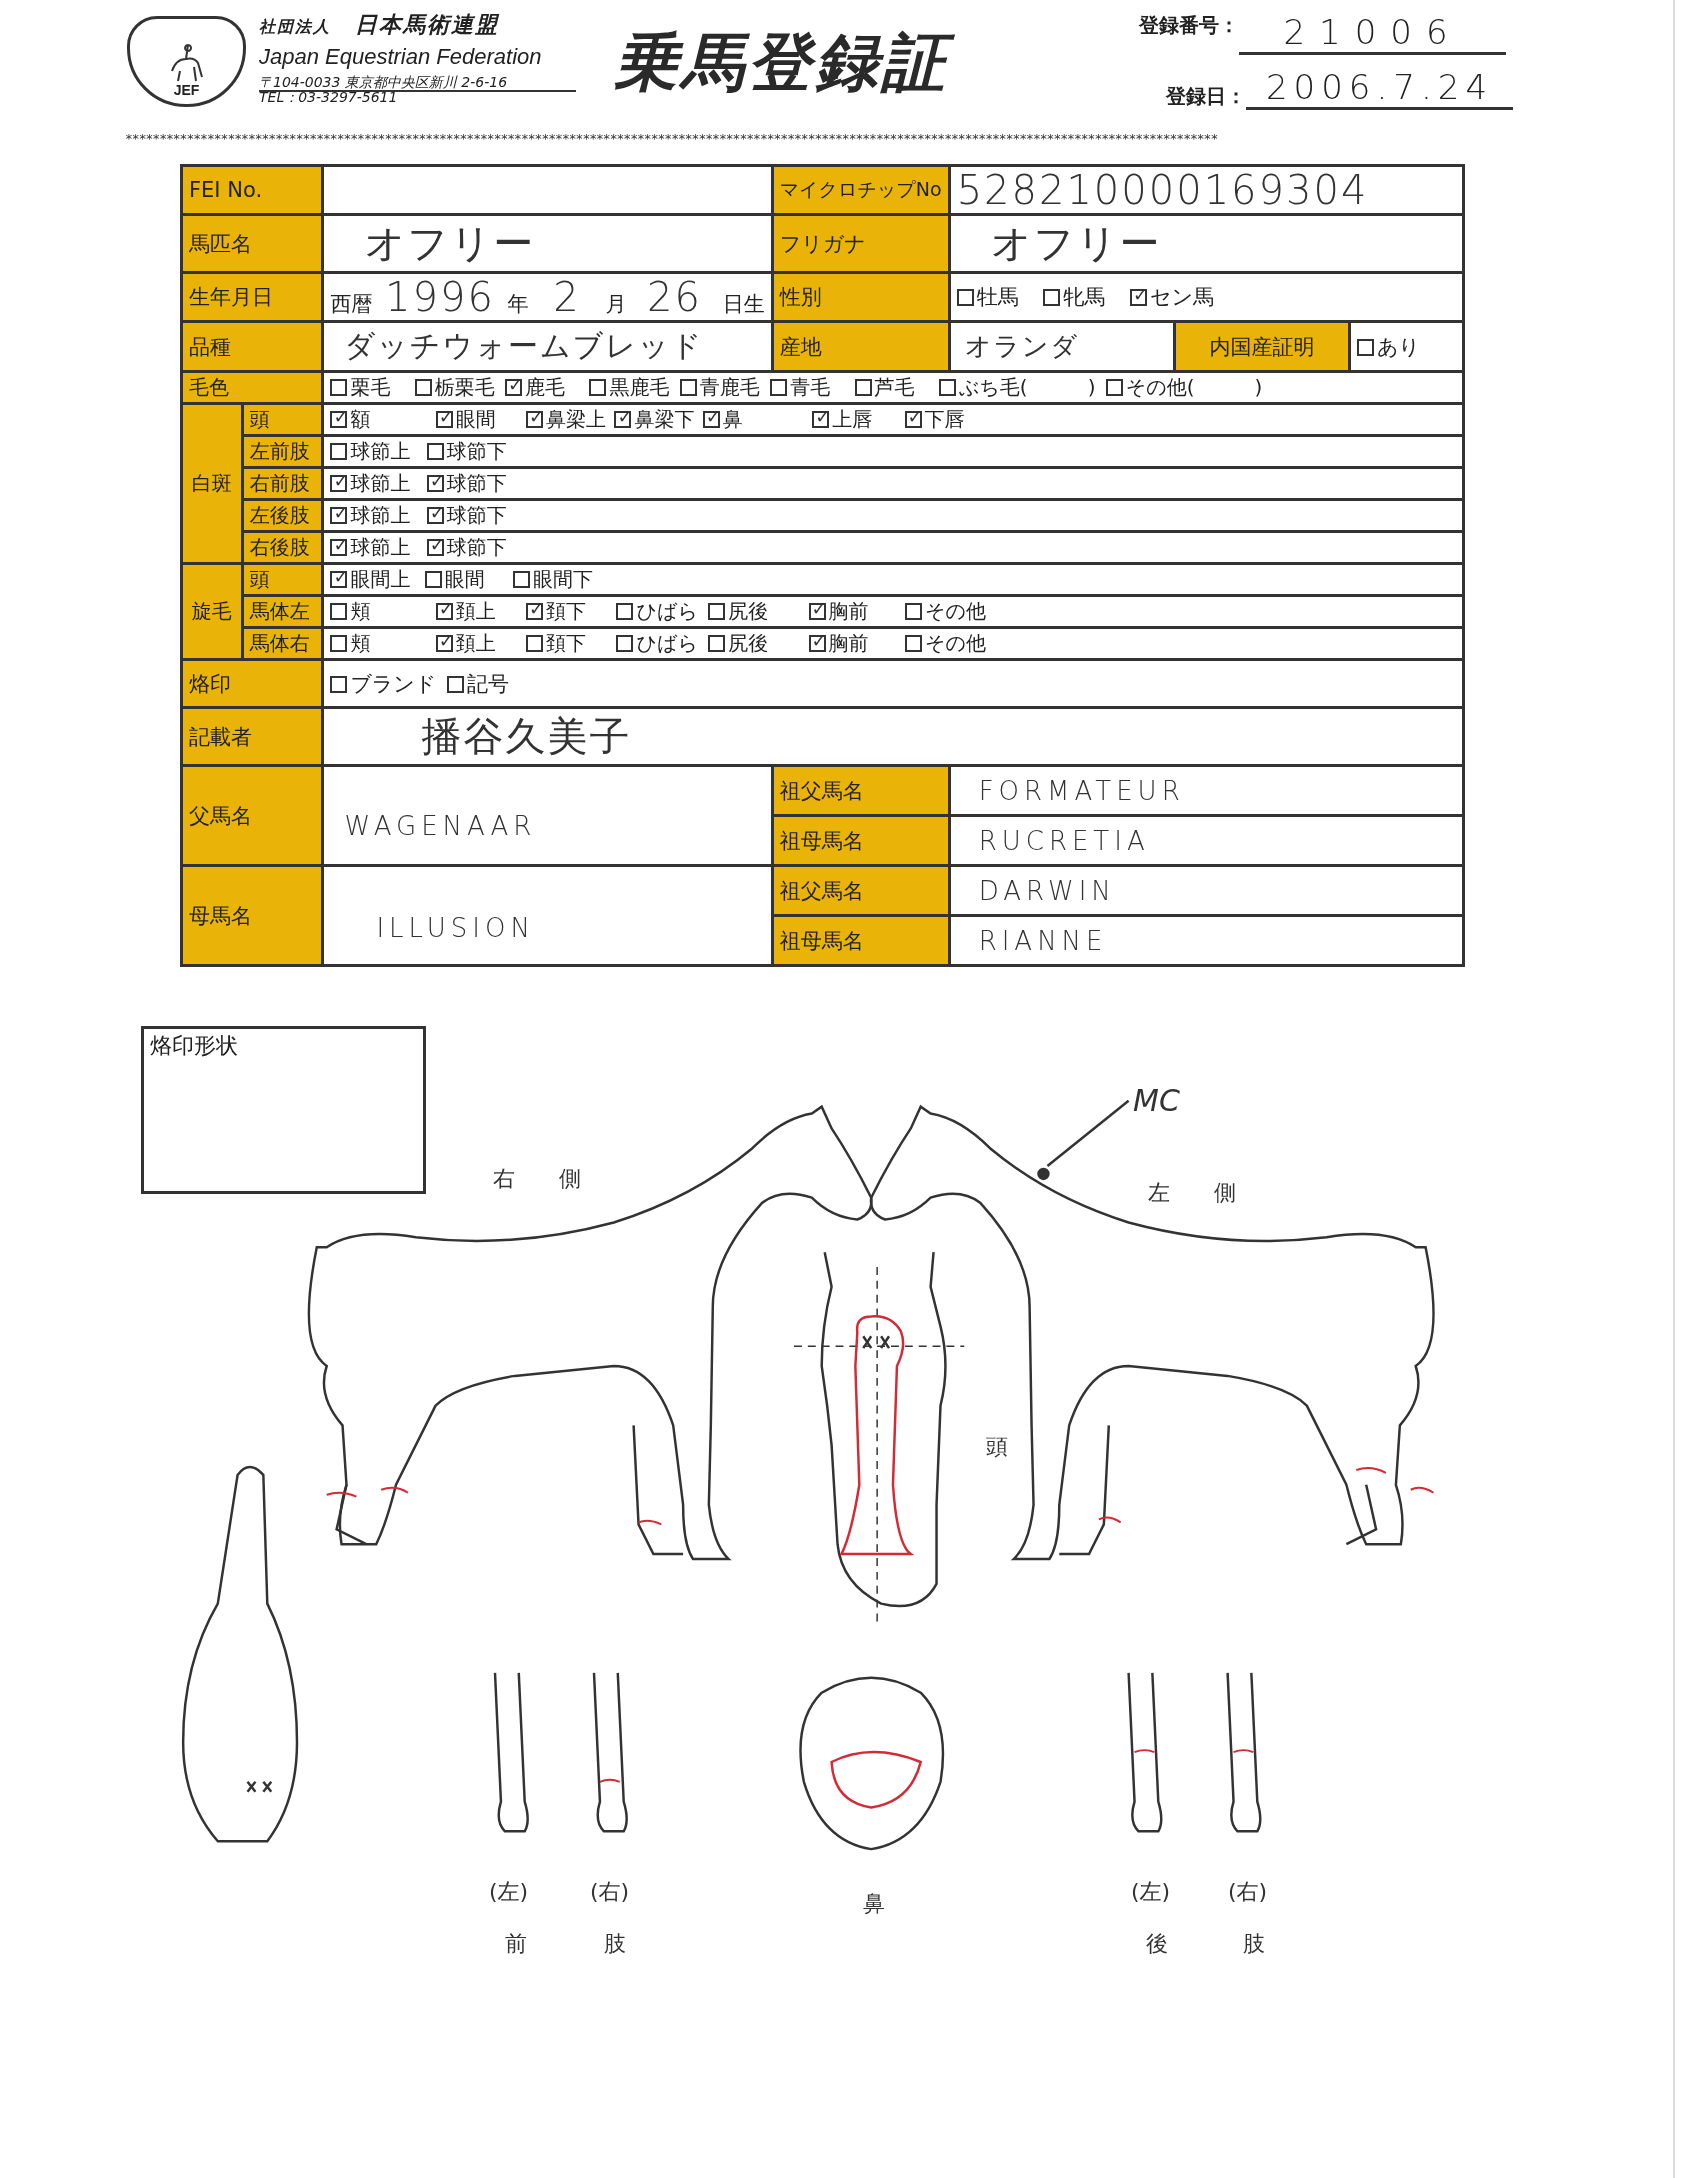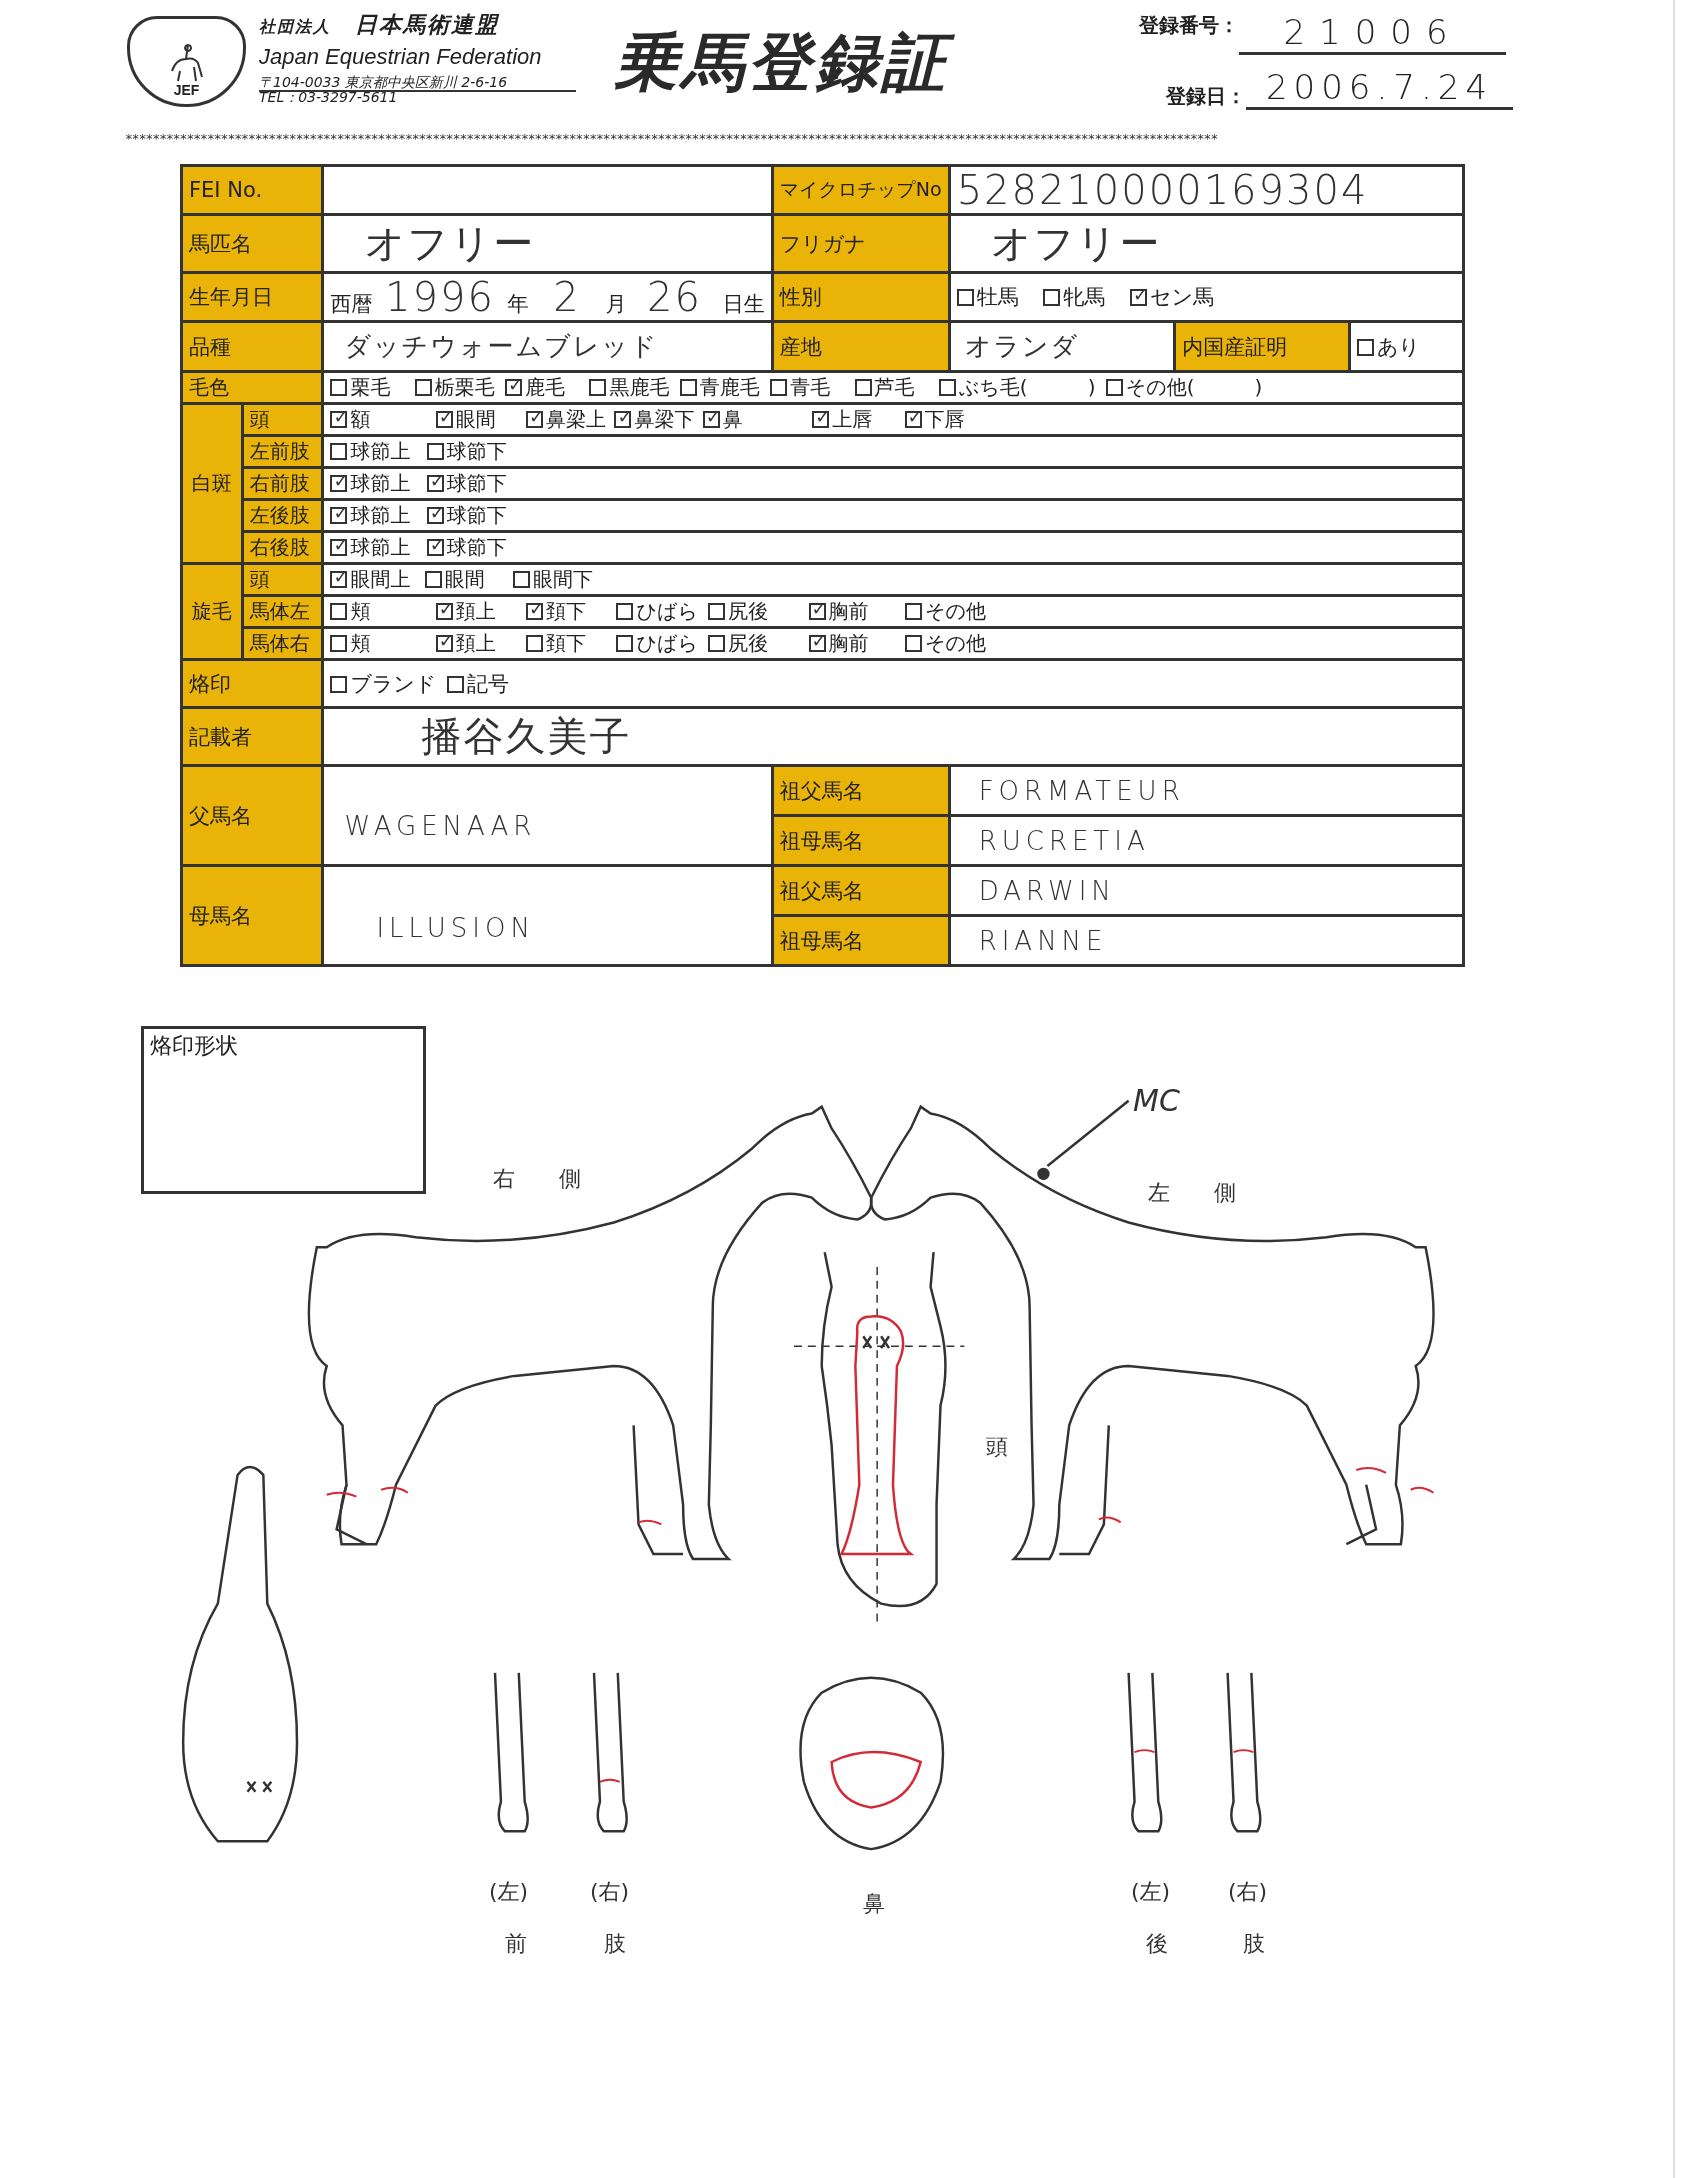--- a/index.html
+++ b/index.html
@@ -115,24 +115,24 @@
     <td class="lbl">性別</td>
     <td class="val" colspan="3">
       <span class="cb"><span class="box"></span><span>牡馬</span></span>
       <span class="cb"><span class="box"></span><span>牝馬</span></span>
       <span class="cb"><span class="box checked"></span><span>セン馬</span></span>
     </td>
   </tr>
 
   <tr style="height:50px">
     <td class="lbl" colspan="2">品種</td>
-    <td class="val" style="padding-left:20px"><span class="hw" style="font-size:26px">ダッチウォームブレッド</span></td>
+    <td class="val" style="padding-left:20px"><span class="hw" style="font-size:30px">ダッチウォームブレッド</span></td>
     <td class="lbl">産地</td>
     <td class="val" style="padding-left:14px"><span class="hw" style="font-size:26px">オランダ</span></td>
-    <td class="lbl" style="">内国産証明</td>
+    <td class="lbl" style="text-align:center">内国産証明</td>
     <td class="val"><span class="box"></span><span>あり</span></td>
   </tr>
 
   <tr class="r-short">
     <td class="lbl" colspan="2">毛色</td>
     <td class="val" colspan="5">
       <span class="cb"><span class="box"></span><span>栗毛</span></span>
       <span class="cb" style="margin-right:4px"><span class="box"></span><span>栃栗毛</span></span>
       <span class="cb"><span class="box checked"></span><span>鹿毛</span></span>
       <span class="cb" style="margin-right:4px"><span class="box"></span><span>黒鹿毛</span></span>

